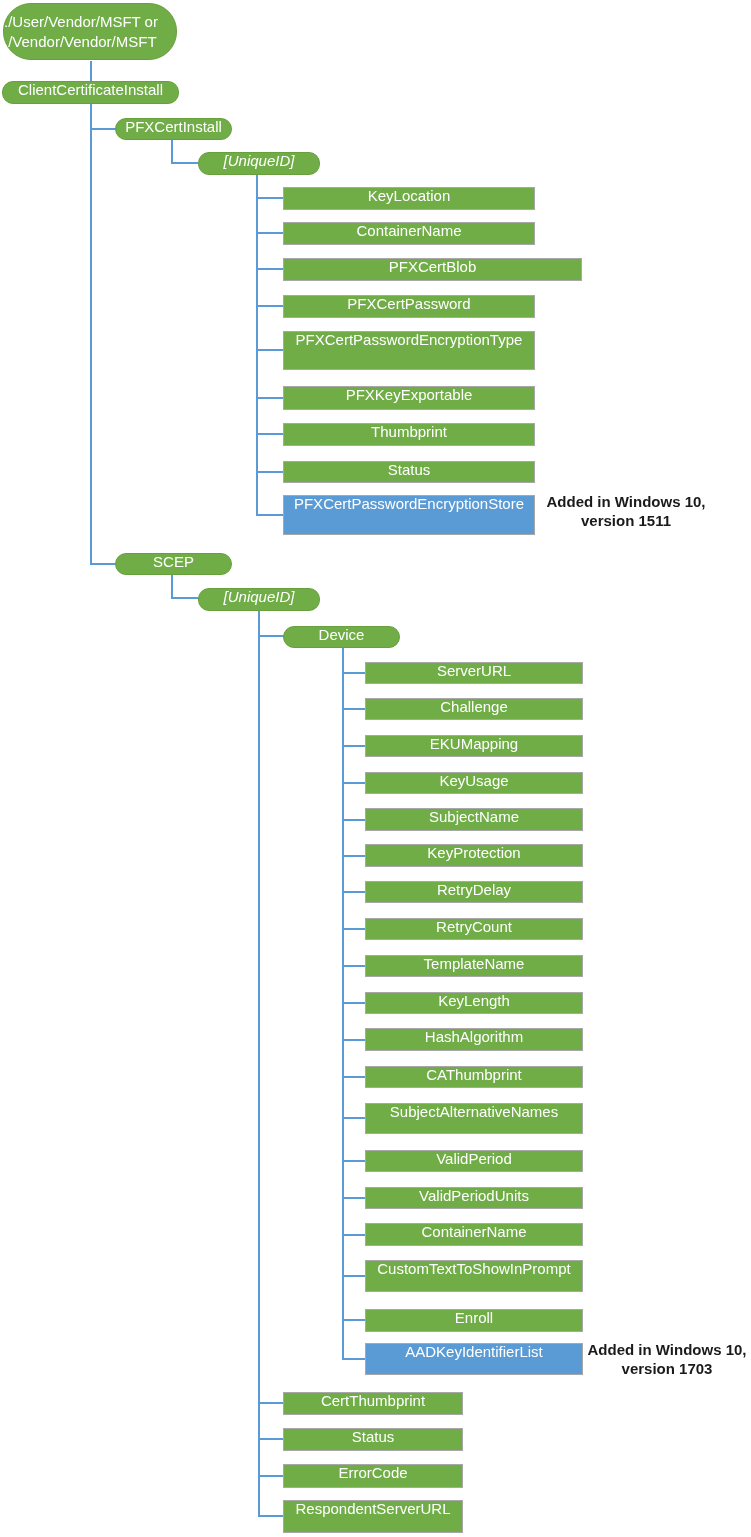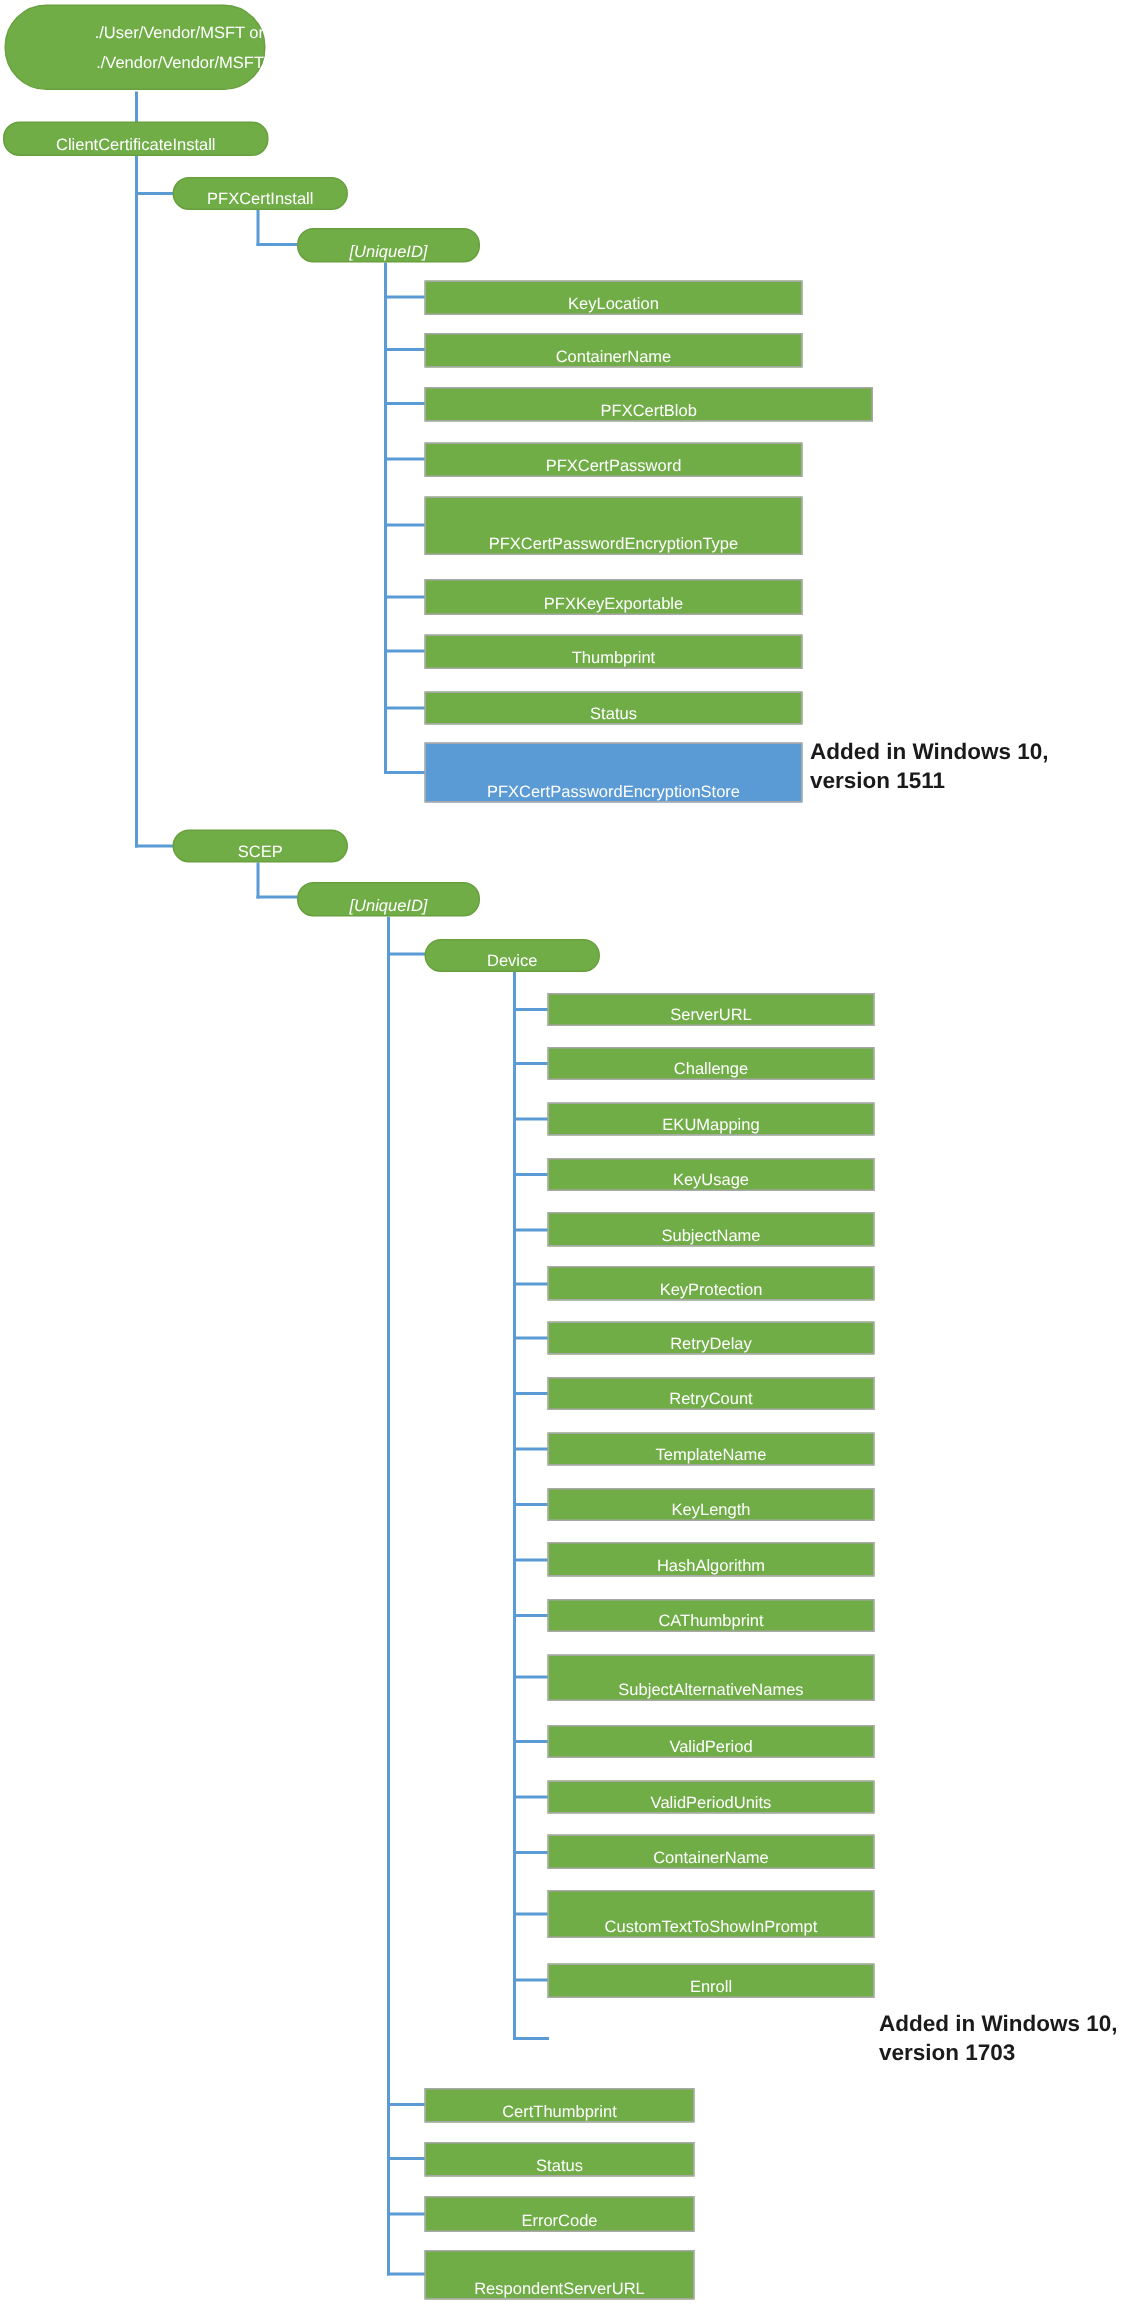--- a/index.html
+++ b/index.html
@@ -18,41 +18,41 @@
     font-family:"Liberation Sans", sans-serif;
     overflow:hidden;
   }
   .vline{position:absolute;width:2px;background:var(--connector);}
   .hline{position:absolute;height:2px;background:var(--connector);}
   .rect{
     position:absolute;
     background:var(--green);
     border:1px solid var(--border-gray);
     color:var(--text-white);
-    display:flex;align-items:flex-end;justify-content:center;
-    font-size:11px;line-height:1.1;
+    display:flex;align-items:flex-start;justify-content:center;
+    font-size:15px;line-height:1.1;
     box-sizing:border-box;
     white-space:nowrap;
   }
   .pill{
     border-radius:11px;
     border:1px solid var(--pill-border);
   }
   .root-pill{
     border-radius:28px;
     flex-direction:column;
     line-height:20px;
   }
   .blue{background:var(--blue);}
   .italic{font-style:italic;}
   .ann{
     position:absolute;
     color:var(--text-black);
     font-size:15px;font-weight:600;
-    line-height:19px;text-align:left;
+    line-height:19px;text-align:center;
   }
 </style>
 </head>
 <body>
 
 <div id="canvas">
 
   <div class="vline" style="left:90px;top:61px;height:504px"></div>
   <div class="hline" style="left:90px;top:128px;width:26px"></div>
   <div class="hline" style="left:90px;top:563px;width:26px"></div>
@@ -145,20 +145,21 @@
   <div class="rect" style="left:365px;top:955px;width:218px;height:22px">TemplateName</div>
   <div class="rect" style="left:365px;top:992px;width:218px;height:22px">KeyLength</div>
   <div class="rect" style="left:365px;top:1028px;width:218px;height:23px">HashAlgorithm</div>
   <div class="rect" style="left:365px;top:1066px;width:218px;height:22px">CAThumbprint</div>
   <div class="rect" style="left:365px;top:1103px;width:218px;height:31px">SubjectAlternativeNames</div>
   <div class="rect" style="left:365px;top:1150px;width:218px;height:22px">ValidPeriod</div>
   <div class="rect" style="left:365px;top:1187px;width:218px;height:22px">ValidPeriodUnits</div>
   <div class="rect" style="left:365px;top:1223px;width:218px;height:23px">ContainerName</div>
   <div class="rect" style="left:365px;top:1260px;width:218px;height:32px">CustomTextToShowInPrompt</div>
   <div class="rect" style="left:365px;top:1309px;width:218px;height:23px">Enroll</div>
+  <div class="rect blue" style="left:365px;top:1343px;width:218px;height:32px">AADKeyIdentifierList</div>
 
   <div class="ann" style="left:586px;top:1340px;width:162px">
     <div>Added in Windows 10,</div>
     <div>version 1703</div>
   </div>
 
   <div class="rect" style="left:283px;top:1392px;width:180px;height:23px">CertThumbprint</div>
   <div class="rect" style="left:283px;top:1428px;width:180px;height:23px">Status</div>
   <div class="rect" style="left:283px;top:1464px;width:180px;height:24px">ErrorCode</div>
   <div class="rect" style="left:283px;top:1500px;width:180px;height:33px">RespondentServerURL</div>

